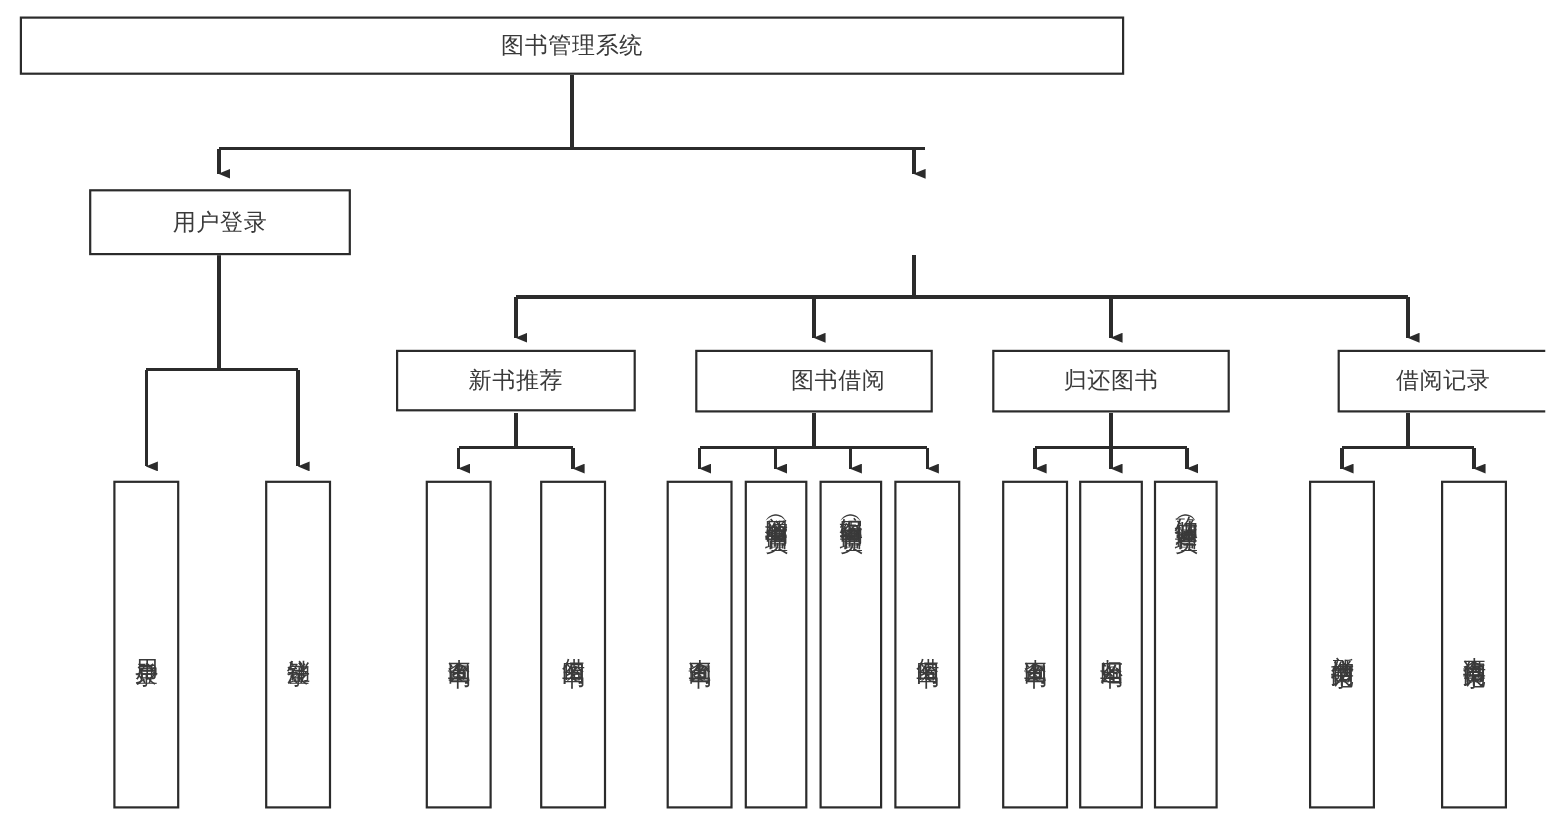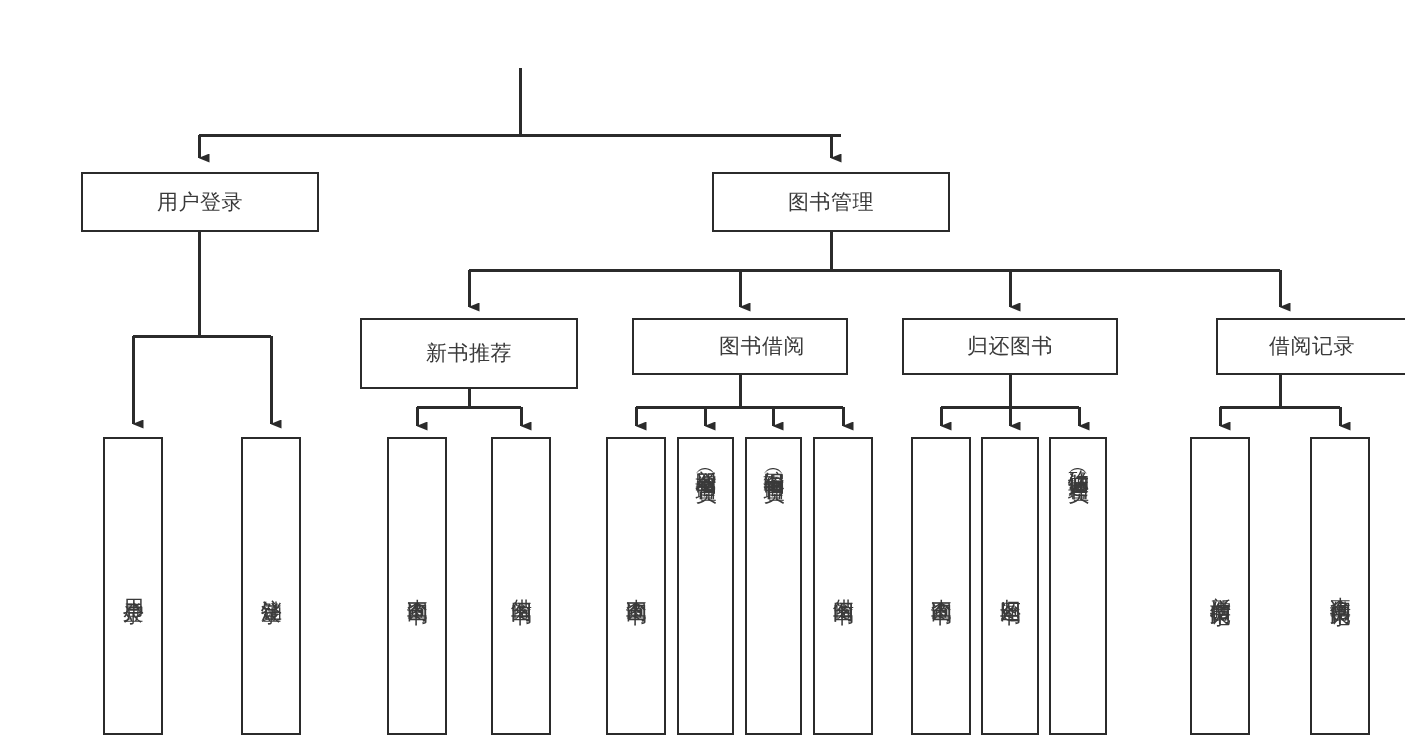--- a/index.html
+++ b/index.html
@@ -118,30 +118,30 @@
       <path d="M 1010 407 L 1010 426" marker-end="url(#arrowhead)"></path>
       <path d="M 1079 407 L 1079 426" marker-end="url(#arrowhead)"></path>
 
       <path d="M 1280 375 L 1280 407"></path>
       <path d="M 1220 407 L 1340 407"></path>
       <path d="M 1220 407 L 1220 426" marker-end="url(#arrowhead)"></path>
       <path d="M 1340 407 L 1340 426" marker-end="url(#arrowhead)"></path>
     </g>
   </svg>
 
+  <div class="node-box" style="left:18px; top:15px; width:1004px; height:53px;">
+    <span class="node-label">图书管理系统</span>
+  </div>
 
   <div class="node-box" style="left:81px; top:172px; width:238px; height:60px;">
     <span class="node-label">用户登录</span>
   </div>
 
-  <div class="node-box" style="left:712px; top:172px; width:238px; height:60px;">
-    <span class="node-label">图书管理</span>
-  </div>
-
-  <div class="node-box" style="left:360px; top:318px; width:218px; height:71px;">
+
+  <div class="node-box" style="left:360px; top:318px; width:218px; height:56px;">
     <span class="node-label">新书推荐</span>
   </div>
 
   <div class="node-box" style="left:632px; top:318px; width:216px; height:57px;padding-left:44px;">
     <span class="node-label">图书借阅</span>
   </div>
 
   <div class="node-box" style="left:902px; top:318px; width:216px; height:57px;">
     <span class="node-label">归还图书</span>
   </div>

